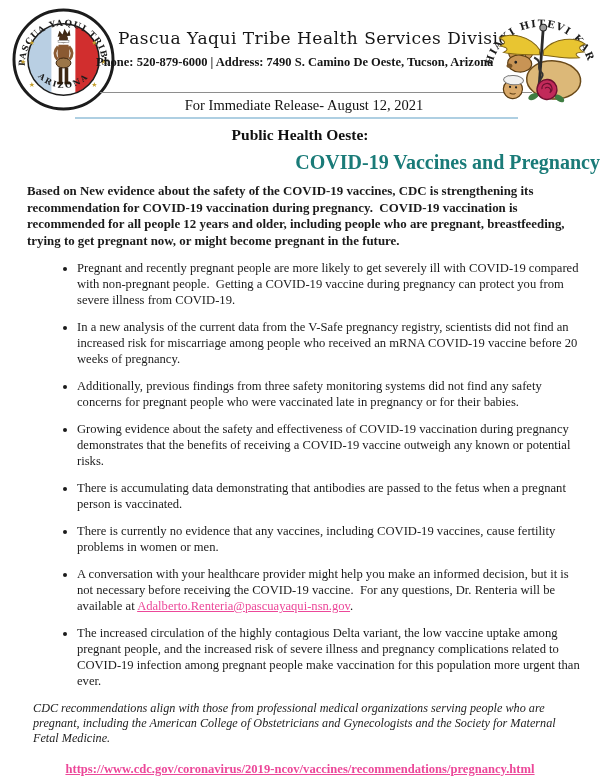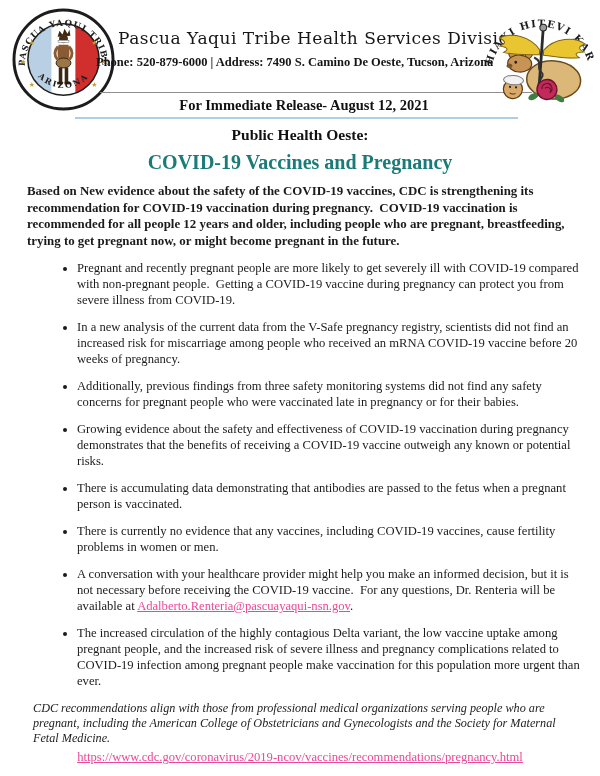--- a/index.html
+++ b/index.html
@@ -17,42 +17,42 @@
     font-family:"DejaVu Serif",serif;font-size:17px;letter-spacing:.5px;color:#161616;
     white-space:nowrap;
   }
   .contact-line{
     position:absolute;left:96px;right:104px;top:55px;text-align:center;
     font-size:12.5px;font-weight:bold;white-space:nowrap;overflow:hidden;color:#161616;
   }
   .gray-rule{position:absolute;left:100px;right:68px;top:92px;border-top:1.5px solid #8e8e8e;}
   .release-line{
     position:absolute;left:60px;right:52px;top:97px;text-align:center;
-    font-size:14.5px;font-weight:bold;color:#111;
+    font-size:14.5px;font-weight:normal;color:#111;
   }
   .blue-rule{position:absolute;left:75px;right:82px;top:117px;border-top:2px solid #aecfe2;}
   
   .alert-heading{margin:4px 0 0;text-align:center;font-size:15.5px;font-weight:bold;color:#111;}
-  .doc-title{margin:7px 0 0;text-align:center;font-size:20px;font-weight:bold;color:#1a7b78;}
+  .doc-title{margin:7px 0 0;text-align:right;font-size:20px;font-weight:bold;color:#1a7b78;}
   
   .intro{
     margin:9px 22px 0 27px;font-size:12.9px;font-weight:bold;line-height:16.5px;
     white-space:pre-wrap;
   }
   ul.bullets{margin:11px 20px 0 27px;padding-left:50px;list-style:disc;}
   ul.bullets li{
     margin-bottom:11px;font-size:12.6px;line-height:16px;white-space:pre-wrap;
   }
   ul.bullets li:last-child{margin-bottom:12px;}
   a.link{color:#ec4899;text-decoration:underline;cursor:pointer;}
   
   .cdc-note{
     margin:5px 30px 0 33px;font-size:12.2px;font-style:italic;line-height:15px;color:#222;
   }
-  .cdc-link-wrap{margin-top:4px;text-align:center;font-size:12.6px;}
+  .cdc-link-wrap{margin-top:16px;text-align:center;font-size:12.6px;font-weight:bold;}
   .yaqui-phrase{
     margin-top:10px;text-align:center;font-family:"DejaVu Serif",serif;
     font-size:13px;letter-spacing:.6px;color:#33a093;
   }
   svg text{font-family:"DejaVu Serif",serif;}
 </style>
 </head>
 <body>
 
 <div class="page">

